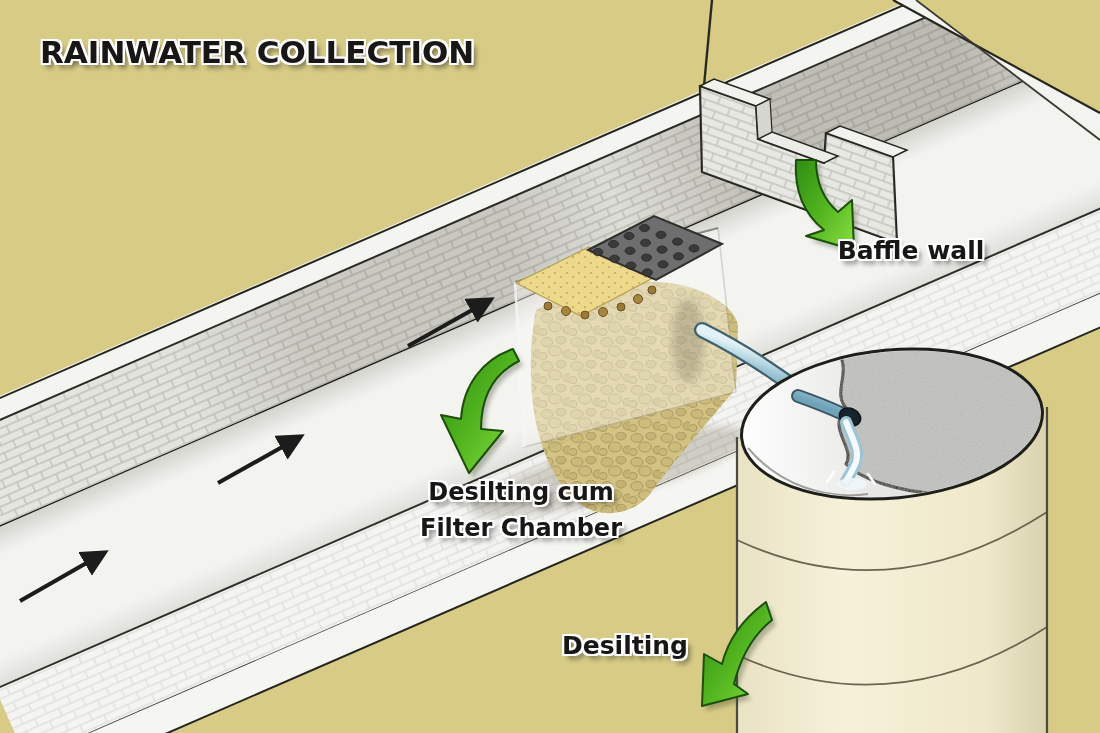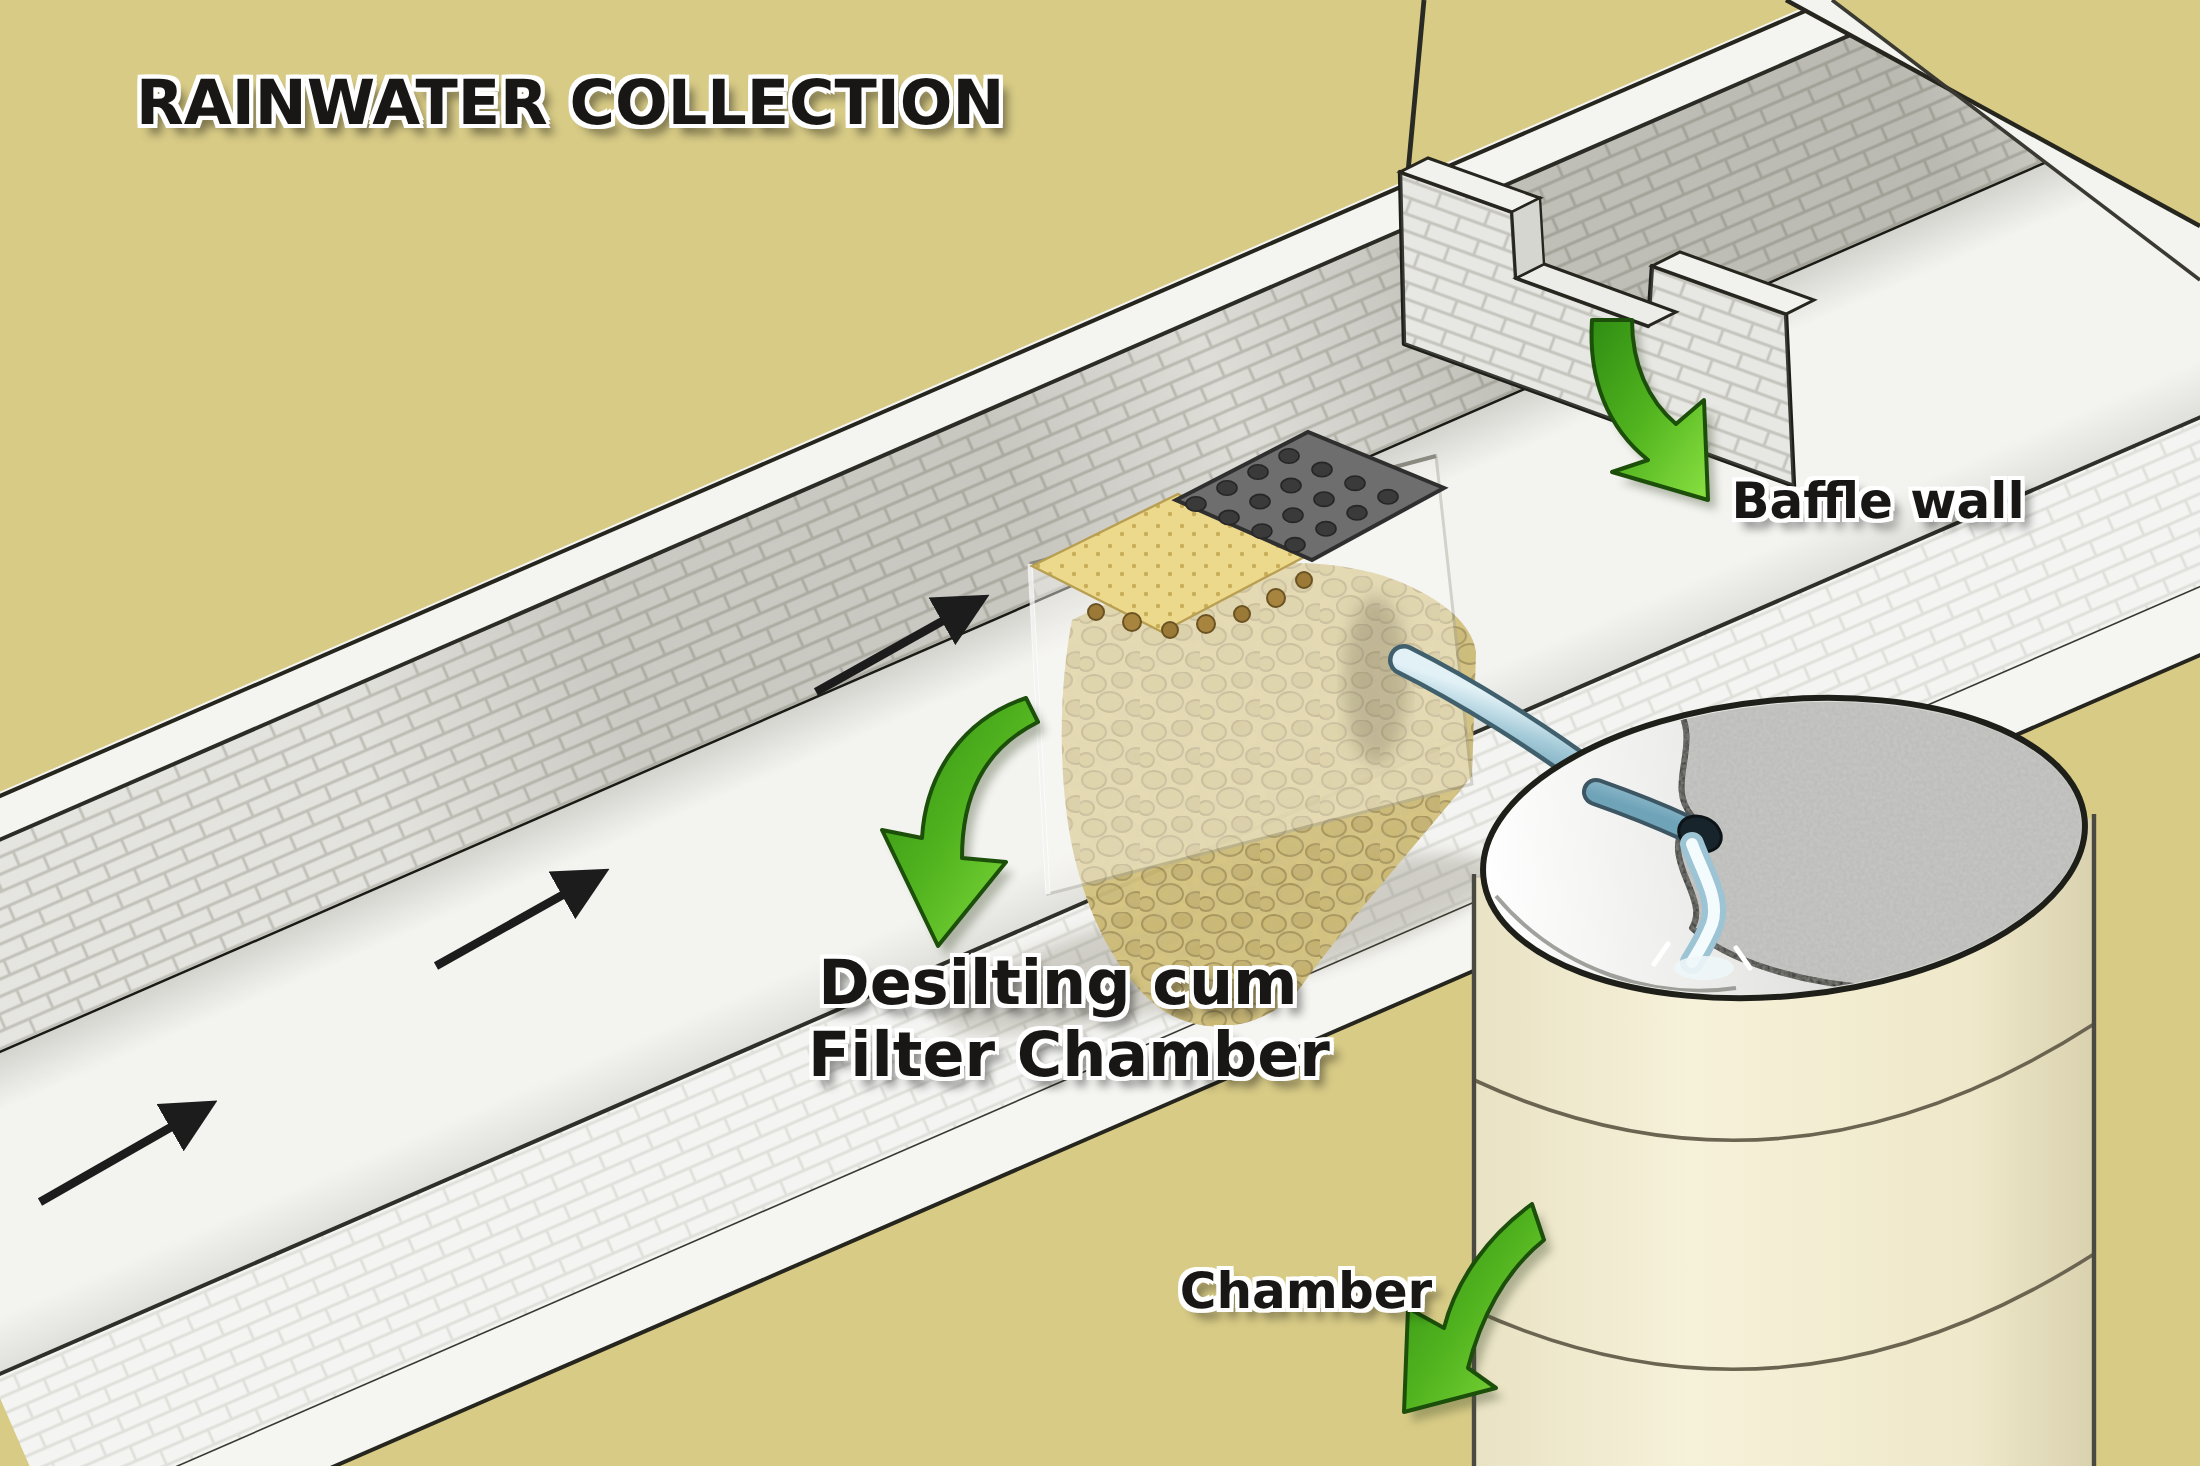--- a/index.html
+++ b/index.html
@@ -7,25 +7,25 @@
     position:relative;width:1100px;height:733px;overflow:hidden;
     background:#d8cb86;font-family:"DejaVu Sans","Liberation Sans",sans-serif;
   }
   #scene{position:absolute;left:0;top:0;}
   .lbl{
     position:absolute;color:#181715;font-weight:bold;text-align:center;
     text-shadow:
       -2px -2px 0 #fff, 2px -2px 0 #fff, -2px 2px 0 #fff, 2px 2px 0 #fff,
       -2px 0 0 #fff, 2px 0 0 #fff, 0 -2px 0 #fff, 0 2px 0 #fff,
       4px 5px 5px rgba(0,0,0,.45);
-    pointer-events:none;white-space:nowrap;margin-left:28px;
+    pointer-events:none;white-space:nowrap;
   }
   #title{left:40px;top:26px;width:430px;font-size:31px;line-height:53px;letter-spacing:0px;}
   #lbl-baffle{left:816px;top:236px;width:190px;font-size:25px;}
-  #lbl-desilting{left:376px;top:474px;width:250px;font-size:31px;line-height:36px;}
+  #lbl-desilting{left:396px;top:474px;width:250px;font-size:24px;line-height:36px;}
   #lbl-recharge{left:540px;top:626px;width:170px;font-size:25px;line-height:40px;}
 </style>
 </head>
 <body>
 
 <div id="canvas">
 
 <svg id="scene" width="1100" height="733" viewBox="0 0 1100 733">
   <defs>
     <pattern id="brick" width="26" height="16" patternUnits="userSpaceOnUse">
@@ -266,16 +266,16 @@
 </div>
 
 <div id="lbl-baffle" class="lbl">Baffle wall</div>
 
 <div id="lbl-desilting" class="lbl">
   <div>Desilting cum</div>
   <div>Filter Chamber</div>
 </div>
 
 <div id="lbl-recharge" class="lbl">
-  <div>Chamber</div>
+  <div>Desilting</div>
 </div>
 
 </div>
 
 </body></html>

